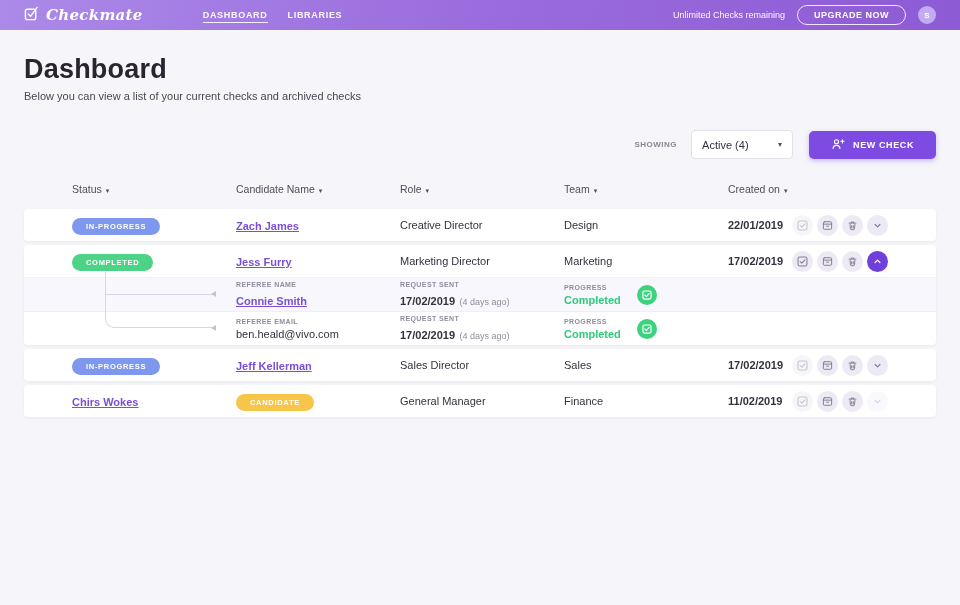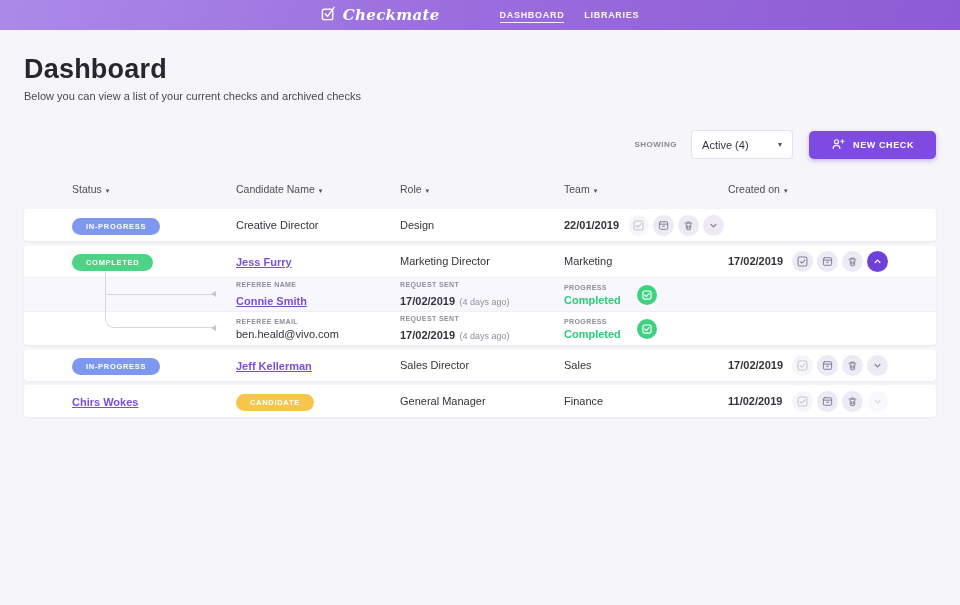--- a/index.html
+++ b/index.html
@@ -12,21 +12,20 @@
     color: #35323e;
   }
 
   
   .topbar {
     height: 30px;
     background: linear-gradient(110deg, #ab8ae9 0%, #9a6cdd 50%, #8d5bd4 100%);
     display: flex; align-items: center;
     padding: 0 24px;
     color: #fff;
-    justify-content: center;
   }
   .brand { display: flex; align-items: center; gap: 7px; }
   .brand-name {
     font-family: "DejaVu Serif", serif;
     font-style: italic; font-weight: bold;
     font-size: 15px; letter-spacing: .3px;
   }
   .topnav { display: flex; gap: 20px; margin-left: 60px; margin-top: 2px; }
   .topnav a {
     color: rgba(255,255,255,.95); text-decoration: none;
@@ -178,20 +177,25 @@
         <rect x="1.5" y="3.5" width="11" height="11" rx="2"></rect>
         <polyline points="4.5,8.5 7,11 14,1.5"></polyline>
       </svg>
     </span>
     <span class="brand-name">Checkmate</span>
   </div>
   <nav class="topnav">
     <a href="#" class="active">DASHBOARD</a>
     <a href="#">LIBRARIES</a>
   </nav>
+  <div class="topbar-right">
+    <span class="checks-remaining">Unlimited Checks remaining</span>
+    <button class="upgrade-btn">UPGRADE NOW</button>
+    <div class="avatar">S</div>
+  </div>
 </header>
 
 <main class="main">
 
   <h1 class="page-title">Dashboard</h1>
   <p class="page-subtitle">Below you can view a list of your current checks and archived checks</p>
 
   <div class="controls">
     <div class="controls-right">
       <span class="showing-label">SHOWING</span>
@@ -217,20 +221,21 @@
     <span class="col"><span>Status</span><span class="caret">▾</span></span>
     <span class="col"><span>Candidate Name</span><span class="caret">▾</span></span>
     <span class="col"><span>Role</span><span class="caret">▾</span></span>
     <span class="col"><span>Team</span><span class="caret">▾</span></span>
     <span class="col"><span>Created on</span><span class="caret">▾</span></span>
   </div>
 
   <div class="row-card">
     <div class="row-main grid-cols">
       <span><span class="badge badge-blue">IN-PROGRESS</span></span>
+      <span><a href="#" class="link">Zach James</a></span>
       <span class="cell-text">Creative Director</span>
       <span class="cell-text">Design</span>
       <span class="last-col">
         <span class="created">22/01/2019</span>
         <span class="actions">
           <button class="icon-btn faded" title="">
             <svg viewBox="0 0 16 16" fill="none" stroke="currentColor" stroke-width="1.5" stroke-linecap="round" stroke-linejoin="round">
                 <rect x="1.5" y="1.5" width="13" height="13" rx="2.5"></rect>
                 <polyline points="4.5,8 7,10.5 11.5,5.5"></polyline>
               </svg>

